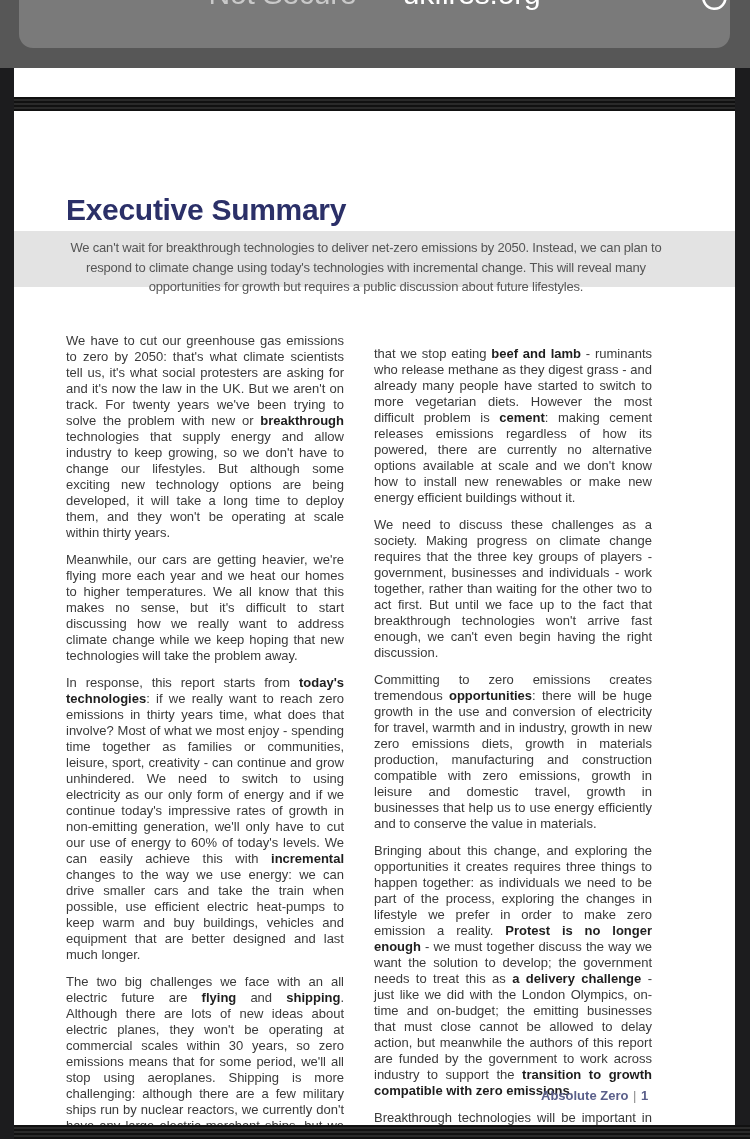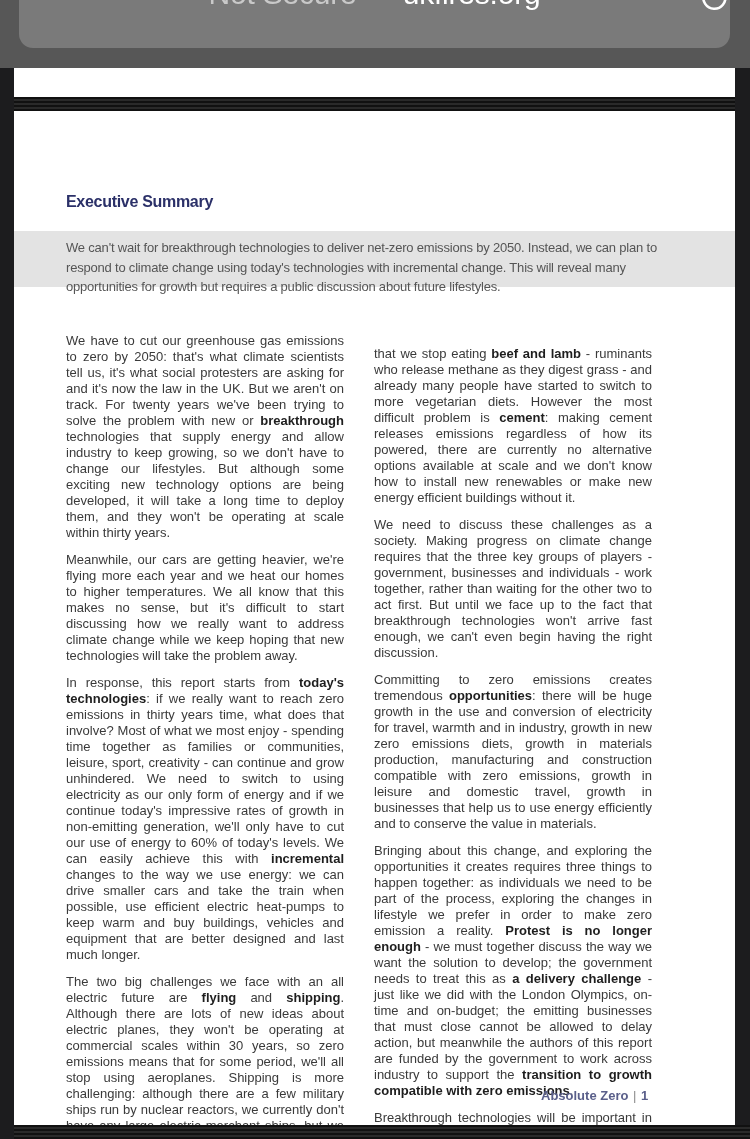--- a/index.html
+++ b/index.html
@@ -68,30 +68,31 @@
       position: absolute;
       left: 14px; top: 1125px;
       width: 736px; height: 14px;
       background: repeating-linear-gradient(#111 0 2px, #2a2a2a 2px 4px);
     }
 
     .title {
       position: absolute;
       left: 52px; top: 82px;
       font-family: "Liberation Sans", sans-serif;
-      font-size: 16px;
+      font-size: 30px;
       color: #2b3068;
       letter-spacing: -0.3px;
       text-align: right;
     }
     .summary-box {
       position: absolute;
       left: 0; top: 120px;
       width: 721px; height: 56px;
       background: #e3e3e3;
+      text-align: center;
     }
     .summary-text {
       position: absolute;
       left: 52px; top: 7px;
       width: 600px;
       font-family: "Liberation Sans", sans-serif;
       font-size: 13px;
       line-height: 19.5px;
       color: #555555;
       letter-spacing: -0.2px;

